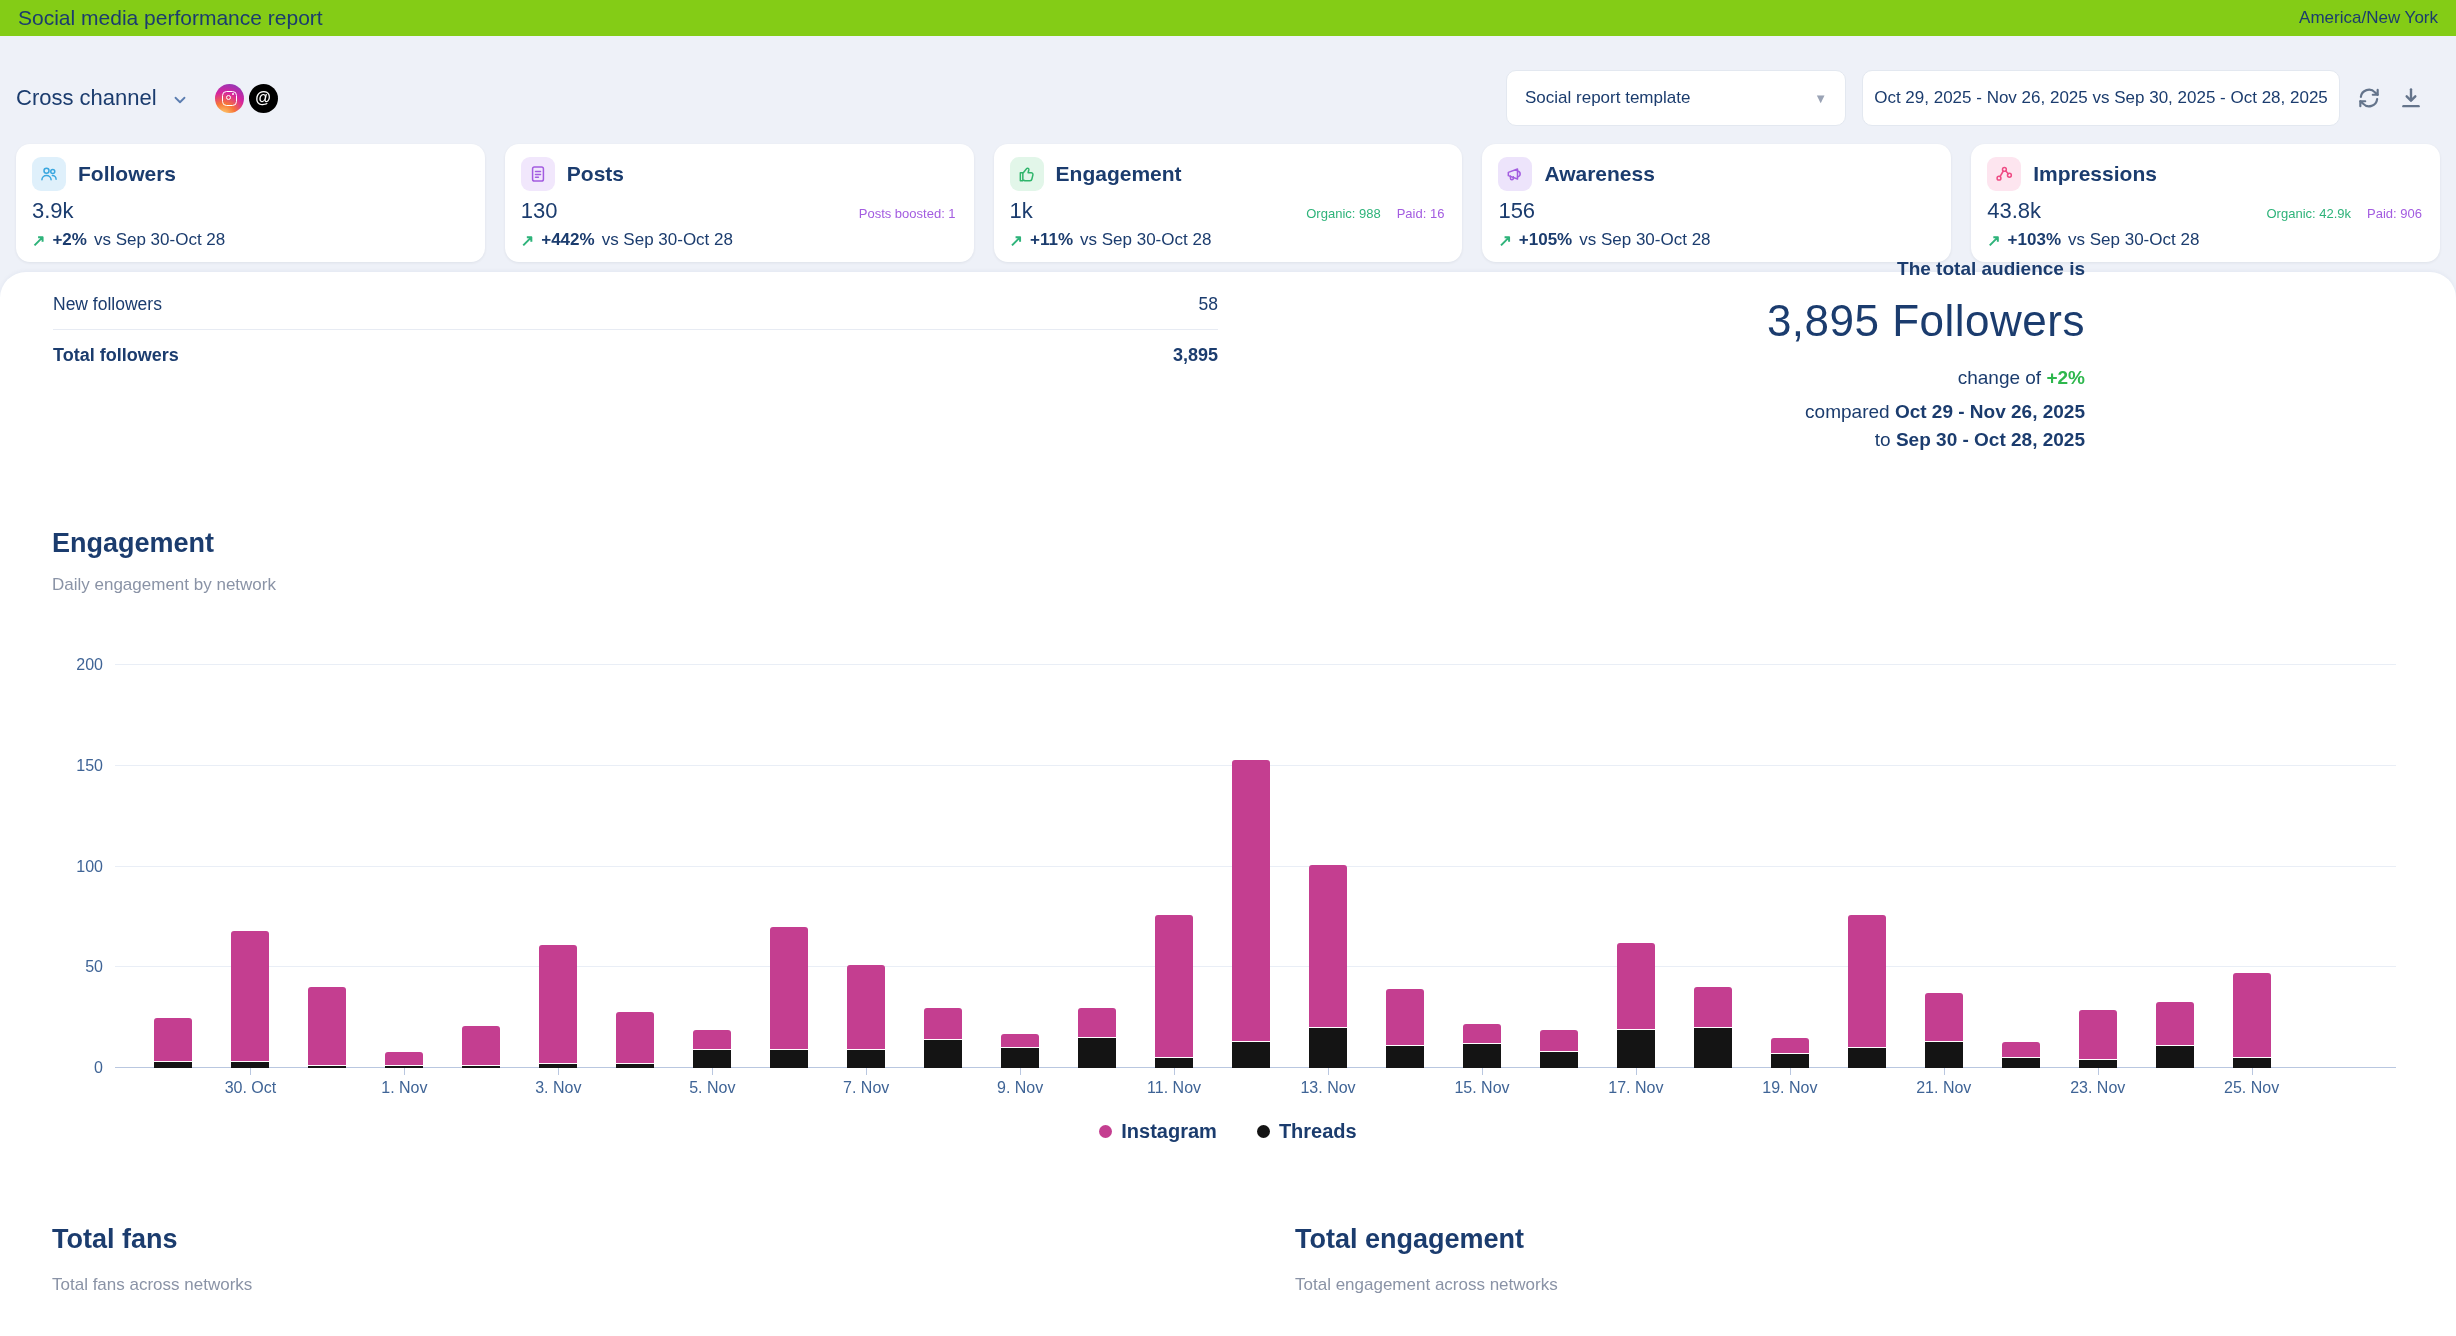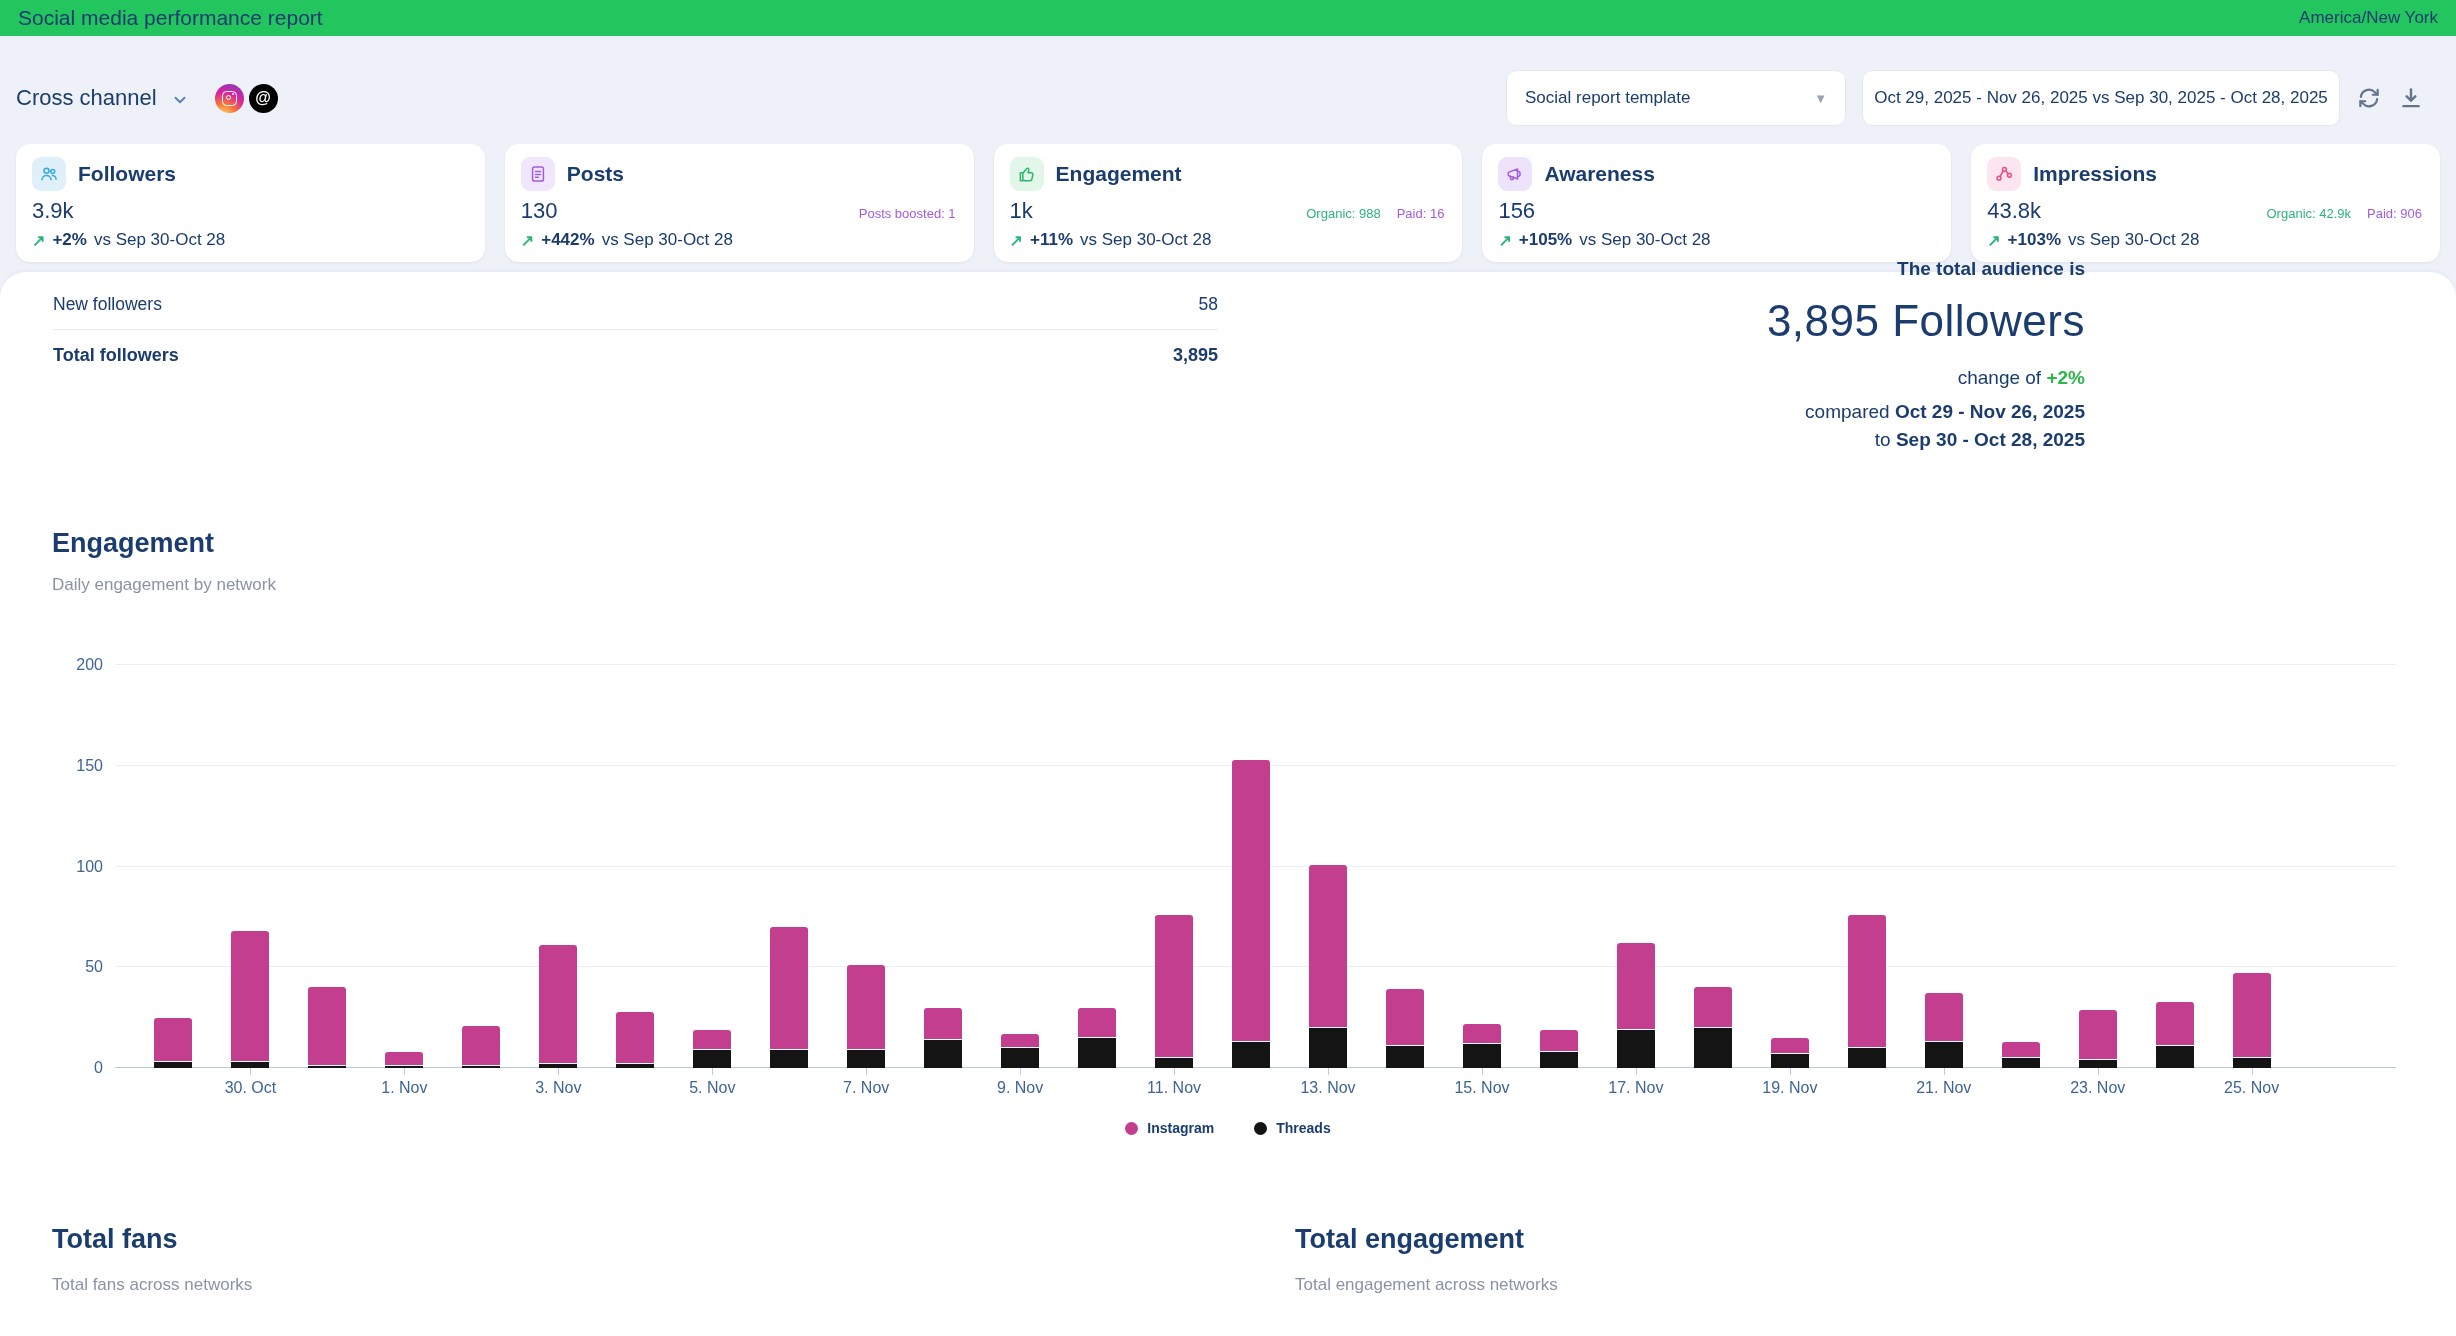--- a/index.html
+++ b/index.html
@@ -7,21 +7,21 @@
   body {
     position: relative;
     font-family: "Liberation Sans", sans-serif;
     background: #eef1f8;
     color: #1b3c6e;
     overflow: hidden;
   }
   
   .header-bar {
     position: absolute; top: 0; left: 0; right: 0; height: 36px;
-    background: #22c55e;
+    background: #84cc16;
     display: flex; align-items: center; justify-content: space-between;
     padding: 0 18px;
   }
   .header-title { font-size: 21px; font-weight: 500; color: #1b3c6e; }
   .header-tz { font-size: 17px; color: #1b3c6e; }
 
   
   .controls {
     position: absolute; top: 68px; left: 0; right: 16px; height: 60px;
     display: flex; align-items: center; padding: 0 16px;
@@ -113,21 +113,21 @@
   .bar { width: 38px; display: flex; flex-direction: column; justify-content: flex-end; }
   .seg.ig { border-radius: 3px 3px 0 0; }
   .seg.th { box-shadow: 0 -1px 0 #ffffff; }
   .xtickmark { position: absolute; top: 403px; left: 50%; width: 1px; height: 7px; background: #b9c7e0; }
   .xtick { position: absolute; top: 414px; left: 50%; transform: translateX(-50%); white-space: nowrap; font-size: 16px; color: #3f6496; }
 
   
   .legend { position: absolute; top: 1120px; left: 0; right: 0; display: flex; justify-content: center; gap: 40px; }
   .legend-item { display: flex; align-items: center; gap: 9px; cursor: pointer; }
   .legend-dot { width: 13px; height: 13px; border-radius: 50%; }
-  .legend-label { font-size: 14px; font-weight: 700; color: #1b3c6e; }
+  .legend-label { font-size: 20px; font-weight: 700; color: #1b3c6e; }
 
   
   .total-fans { position: absolute; top: 1224px; left: 52px; }
   .total-engagement { position: absolute; top: 1224px; left: 1295px; }
   .bottom-sub { font-size: 17px; color: #8a93a6; margin-top: 20px; }
 </style>
 </head>
 <body>
 
 <div class="header-bar">

